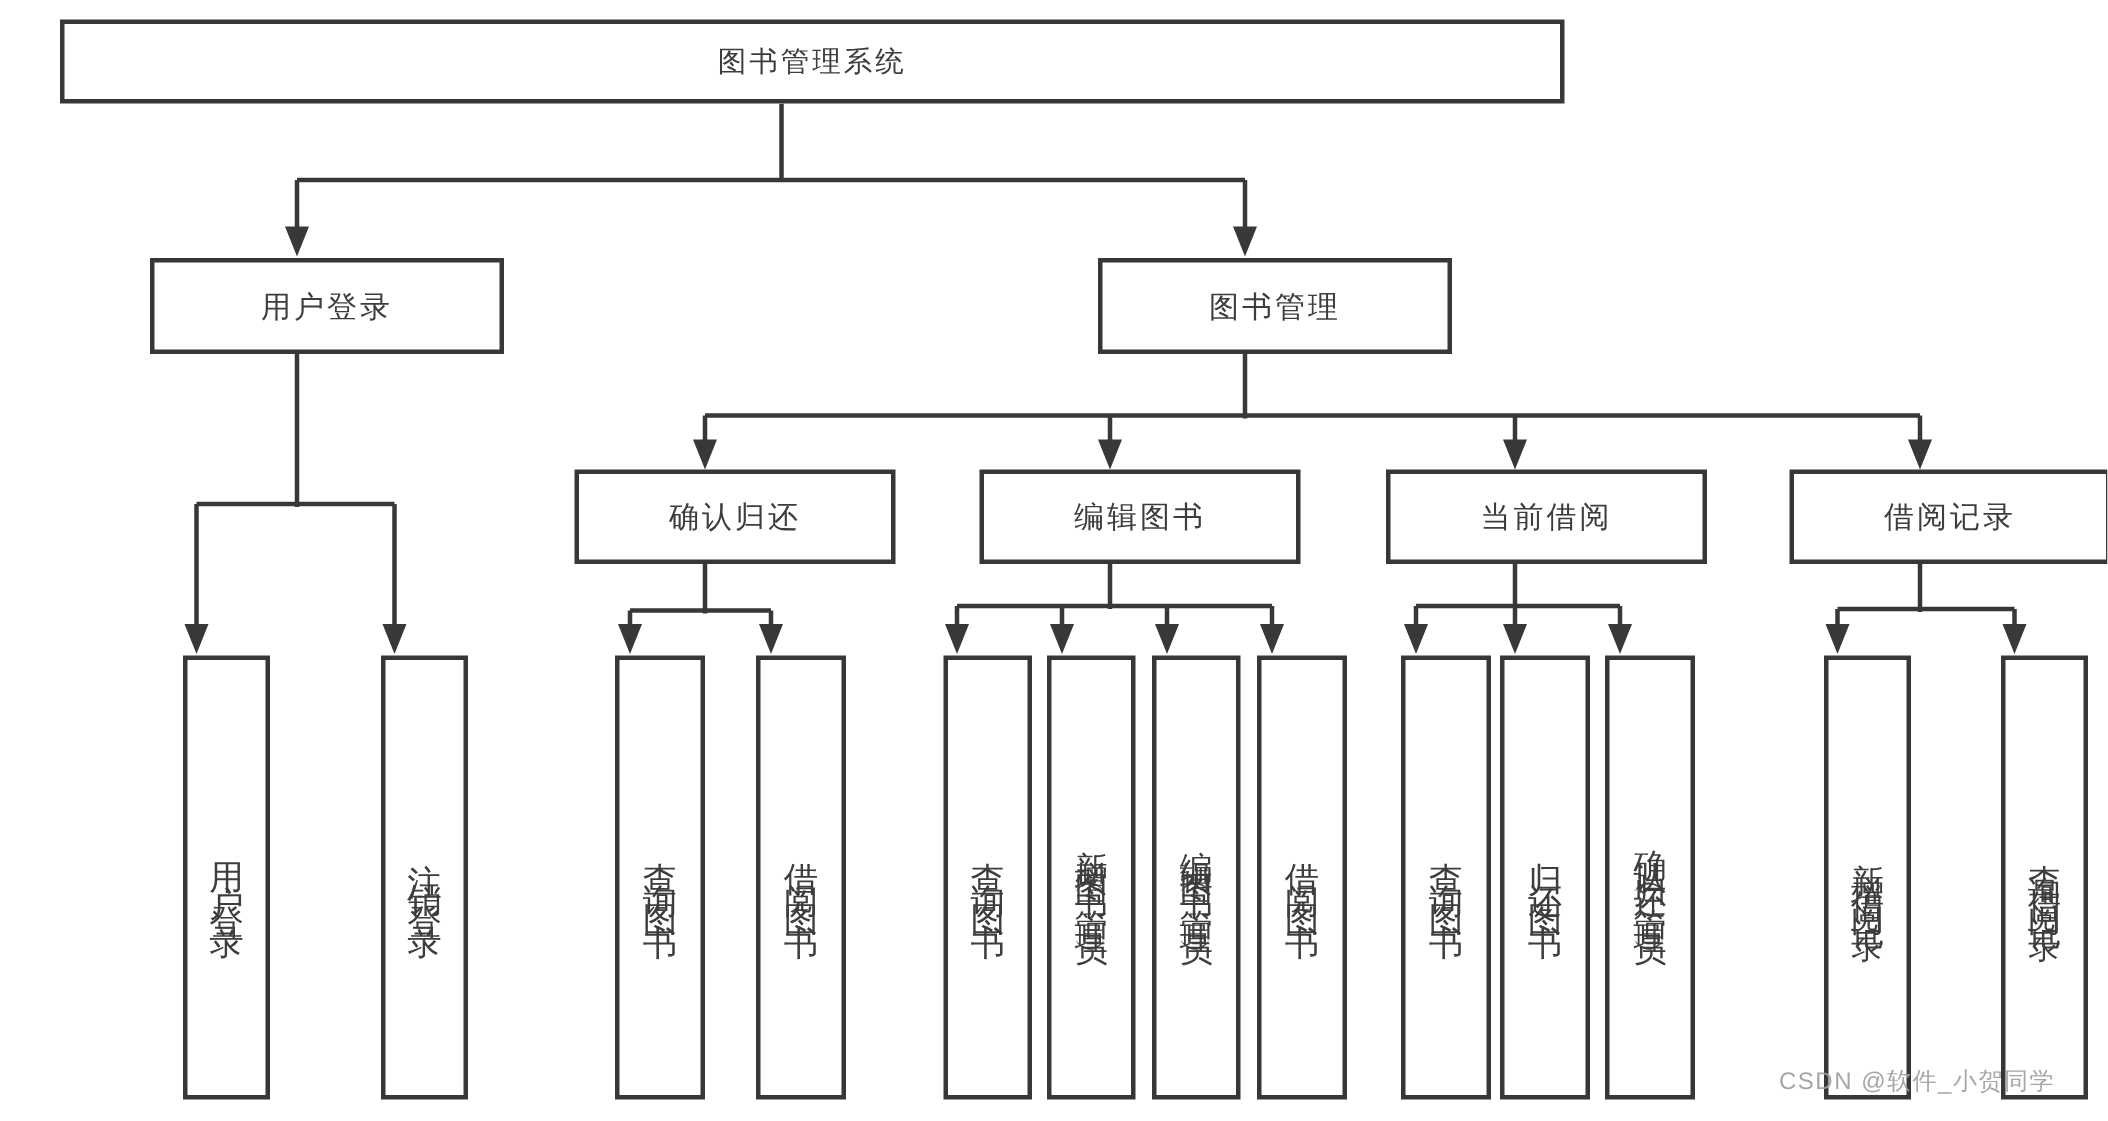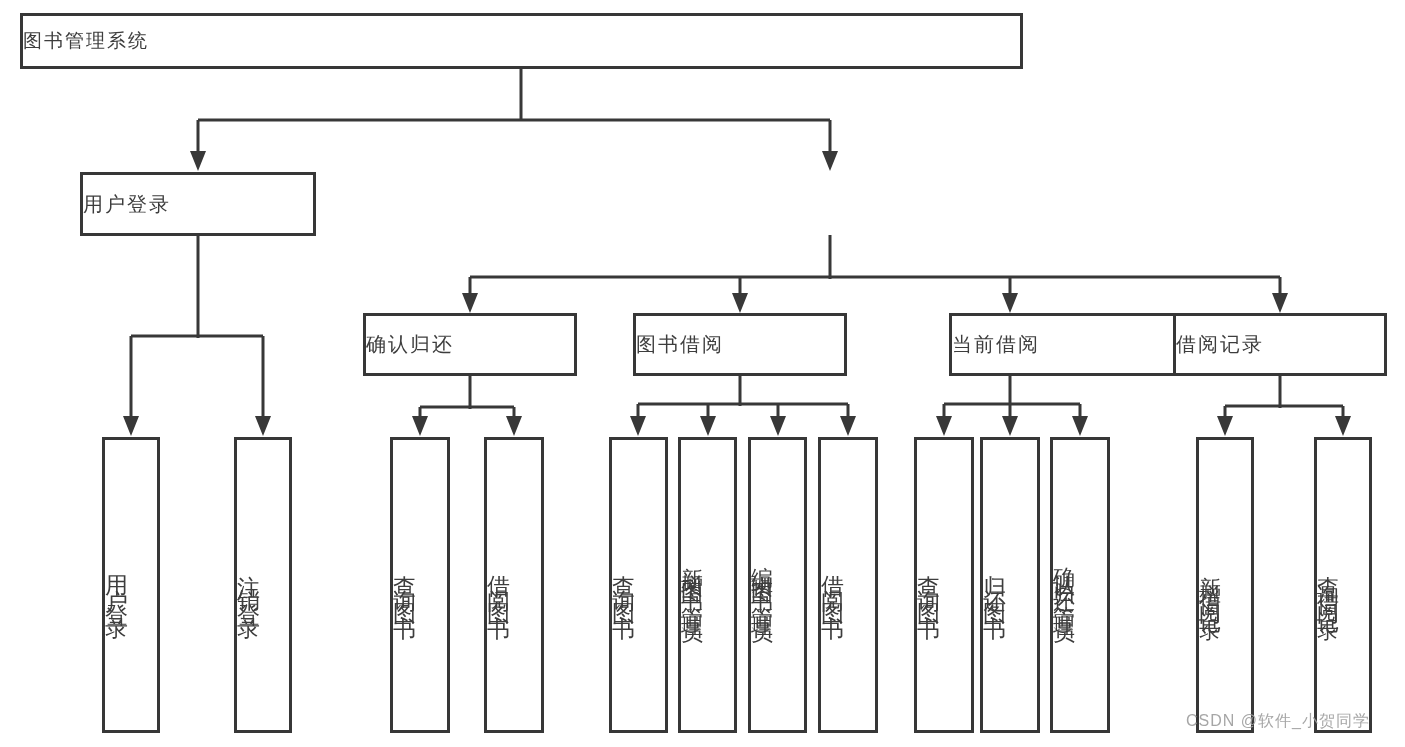--- a/index.html
+++ b/index.html
@@ -9,22 +9,23 @@
     background:#ffffff;
     font-family:"Liberation Sans","DejaVu Sans",sans-serif;
     overflow:hidden;
   }
   #connectors{position:absolute;left:0;top:0;z-index:0;}
   .box{
     position:absolute;
     background:#ffffff;
     border:3px solid #373737;
     box-sizing:border-box;
-    display:flex;align-items:center;
+    display:flex;align-items:center;justify-content:center;
     z-index:1;
+    margin-left:20px;
   }
   .hlabel{
     font-size:20px;color:#3d3d3d;letter-spacing:2px;white-space:nowrap;
   }
   .root .hlabel{font-size:19px;}
   .vlabel{
     writing-mode:vertical-rl;
     text-orientation:mixed;
     color:#3d3d3d;
     white-space:nowrap;
@@ -91,28 +92,31 @@
              M1335 416 L1351 416 L1343 436 Z"></path>
   </svg>
 
   <div class="box root" style="left:20px;top:13px;width:1003px;height:56px">
     <span class="hlabel">图书管理系统</span>
   </div>
 
   <div class="box" style="left:80px;top:172px;width:236px;height:64px">
     <span class="hlabel">用户登录</span>
   </div>
+  <div class="box" style="left:712px;top:172px;width:236px;height:64px">
+    <span class="hlabel">图书管理</span>
+  </div>
 
   <div class="box" style="left:363px;top:313px;width:214px;height:63px">
     <span class="hlabel">确认归还</span>
   </div>
   <div class="box" style="left:633px;top:313px;width:214px;height:63px">
-    <span class="hlabel">图书借阅</span>
+    <span class="hlabel">编辑图书</span>
   </div>
-  <div class="box" style="left:949px;top:313px;width:246px;height:63px">
+  <div class="box" style="left:904px;top:313px;width:214px;height:63px">
     <span class="hlabel">当前借阅</span>
   </div>
   <div class="box" style="left:1173px;top:313px;width:214px;height:63px">
     <span class="hlabel">借阅记录</span>
   </div>
 
   <div class="box v4" style="left:102px;top:437px;width:58px;height:296px">
     <span class="vlabel">用户登录</span>
   </div>
   <div class="box v4" style="left:234px;top:437px;width:58px;height:296px">

